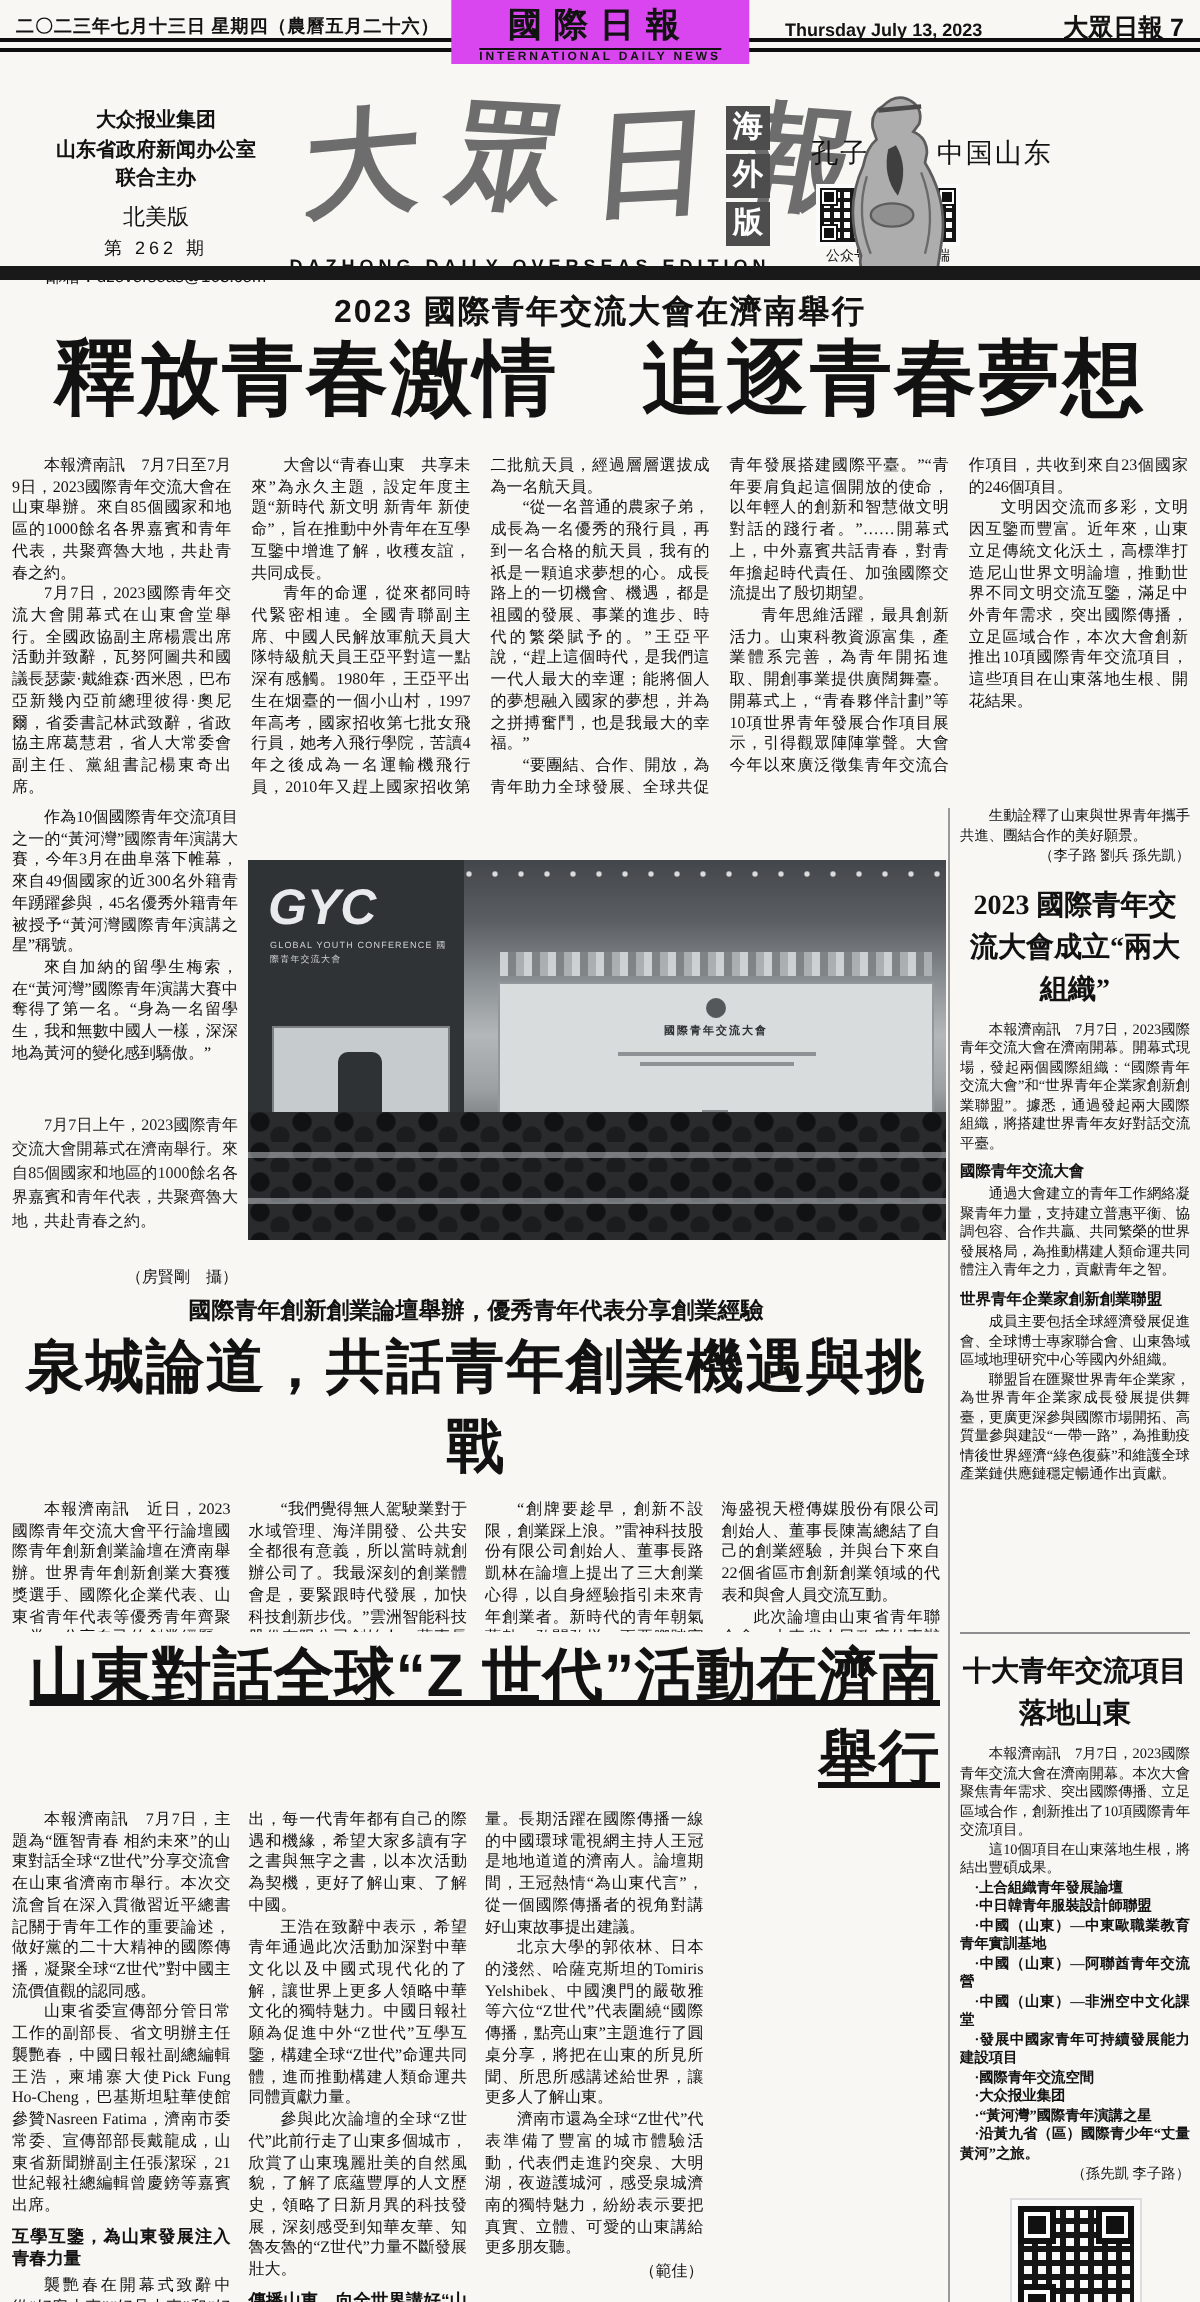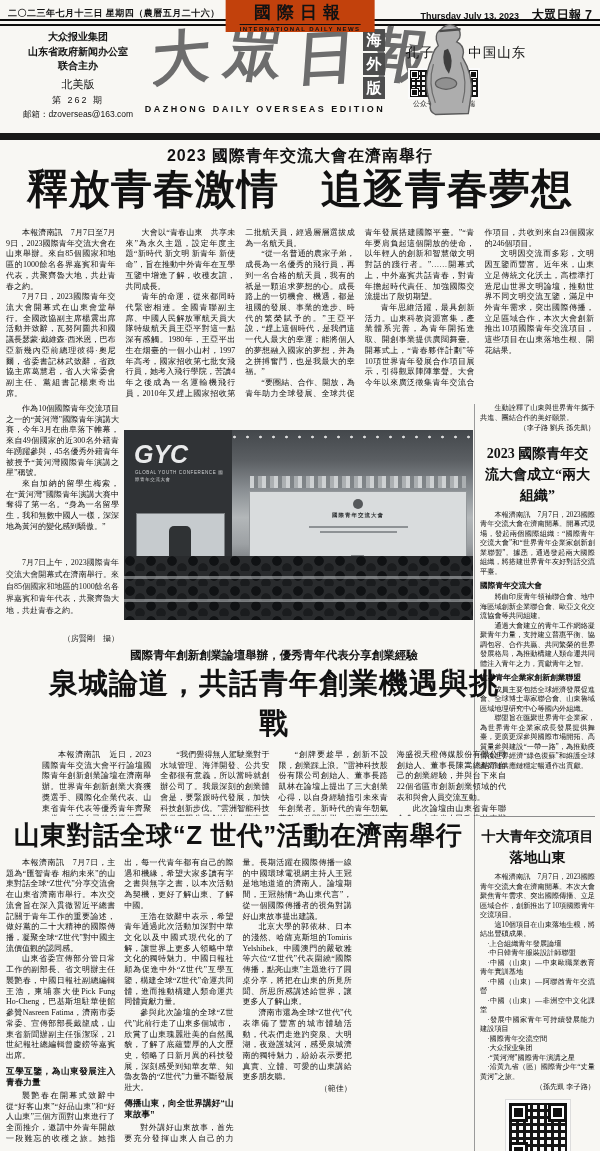--- a/index.html
+++ b/index.html
@@ -7,27 +7,27 @@
   #paper{position:relative;width:600px;height:1151px;background:#f8f7f3;color:#121212;margin:0 auto;overflow:hidden;
          font-family:"Liberation Serif","DejaVu Serif",serif;}
   .sans{font-family:"Liberation Sans","DejaVu Sans",sans-serif;}
 
   
   #topbar{position:absolute;left:0;top:0;width:600px;height:28px;}
   .toprule{position:absolute;left:0;right:0;top:19px;height:3px;border-top:2px solid #0e0e0e;border-bottom:2px solid #0e0e0e;}
   .tb-date{position:absolute;left:8px;top:7px;font-size:9px;font-weight:bold;letter-spacing:.5px;}
   .tb-right{position:absolute;right:8px;top:5px;font-weight:bold;white-space:nowrap;}
   .tb-date-en{font-size:9px;margin-right:8px;}
-  .tb-page{font-size:12.5px;}
-  .tb-brand{position:absolute;left:50%;top:0;transform:translateX(-50%);background:#c2410c;padding:1px 14px 0;text-align:center;z-index:3;}
+  .tb-page{font-size:12.5px;margin-left:28px;}
+  .tb-brand{position:absolute;left:50%;top:0;transform:translateX(-50%);background:#d946ef;padding:1px 14px 0;text-align:center;z-index:3;}
   .tb-brand-cn{font-size:17px;font-weight:900;letter-spacing:6px;white-space:nowrap;}
   .tb-brand-en{font-size:6px;font-weight:bold;letter-spacing:1.4px;border-top:1px solid #111;padding-top:1px;white-space:nowrap;}
 
   
-  #masthead{position:absolute;left:0;top:16px;width:480px;height:105px;}
+  #masthead{position:absolute;left:0;top:40px;width:480px;height:105px;}
   .mh-left{position:absolute;left:4px;top:14px;width:148px;text-align:center;}
   .mh-pub{font-size:10px;font-weight:bold;line-height:1.45;}
   .mh-ed{font-size:11px;font-weight:normal;margin-top:3px;}
   .mh-issue{font-size:9px;margin-top:2px;letter-spacing:2px;}
   .mh-mail{font-size:8.5px;margin-top:2px;text-align:center;}
   .mh-title{position:absolute;left:152px;top:0px;width:208px;text-align:center;font-weight:900;font-size:58px;
             color:#6d6d6d;transform:skewX(-7deg);line-height:1.45;white-space:nowrap;}
   .mh-title span{display:inline-block;}
   .mh-title span:nth-child(1){transform:rotate(-5deg);}
   .mh-title span:nth-child(2){transform:rotate(3deg) translateY(-3px);}
@@ -54,21 +54,21 @@
 
   
   #s1-kicker{position:absolute;left:0;top:146px;width:600px;text-align:center;font-size:16px;font-weight:600;letter-spacing:1px;}
   #s1-headline{position:absolute;left:0;top:163px;width:600px;text-align:center;font-size:41px;font-weight:900;letter-spacing:1px;line-height:1.3;}
 
   
   .art{font-size:8px;line-height:1.34;text-align:justify;overflow:hidden;}
   .blk-p{margin:0;text-indent:2em;}
   .blk-by{margin:1px 0 3px;text-align:right;text-indent:0;}
   .blk-h{margin:4px 0 2px;text-indent:0;font-family:"Liberation Sans","DejaVu Sans",sans-serif;font-weight:bold;font-size:1.08em;}
-  .blk-li{margin:0;text-indent:1em;}
+  .blk-li{margin:0;text-indent:1em;font-weight:bold;}
 
   #cols-a{position:absolute;left:6px;top:228px;width:588px;height:172px;column-count:5;column-gap:10px;column-fill:auto;}
   #left-cont{position:absolute;left:6px;top:404px;width:113px;height:148px;}
   #s1-caption{position:absolute;left:6px;top:557px;width:113px;font-size:8px;line-height:1.5;text-align:justify;color:#1c1c1c;}
   #s1-caption .cap-text{text-indent:2em;}
   #s1-caption .cap-credit{text-align:right;margin-top:16px;}
 
   
   #photo{position:absolute;left:124px;top:430px;width:349px;height:190px;overflow:hidden;
          background:linear-gradient(180deg,#43474b 0%,#5b5f63 16%,#8b9094 32%,#b3b7b9 46%,#9da1a4 60%,#6a6e71 74%,#333537 100%);}
@@ -105,28 +105,28 @@
   .sb-qr-wrap{text-align:center;margin-top:7px;}
   .sb-qr{position:relative;display:inline-block;width:58px;height:58px;background:
         repeating-linear-gradient(0deg,#161616 0 3px,transparent 3px 7px),
         repeating-linear-gradient(90deg,#161616 0 3px,#fbfbfb 3px 7px);
         box-shadow:0 0 0 3px #fbfbfb,0 0 0 4px #ddd;}
   .sb-qr i{position:absolute;width:13px;height:13px;border:3px solid #111;background:#fff;}
   .sb-qr i::after{content:"";position:absolute;inset:2px;background:#111;}
   .sb-qr .tl{left:0;top:0;}.sb-qr .tr{right:0;top:0;}.sb-qr .bl{left:0;bottom:0;}
 
   
-  #story2{position:absolute;left:6px;top:648px;width:464px;height:168px;overflow:hidden;margin-left:36px;}
+  #story2{position:absolute;left:6px;top:648px;width:464px;height:168px;overflow:hidden;}
   .s2-kicker{text-align:center;font-size:11.5px;font-weight:600;}
   .s2-headline{text-align:center;font-size:29px;font-weight:900;margin:1px 0 6px;letter-spacing:1px;font-family:"Liberation Serif","DejaVu Serif",serif;}
   .s2-body{column-count:4;column-gap:9px;column-fill:auto;height:113px;}
 
   
   #story3{position:absolute;left:6px;top:818px;width:464px;height:333px;overflow:hidden;}
-  .s3-headline{text-align:center;font-size:26px;font-weight:900;letter-spacing:0.5px;}
+  .s3-headline{text-align:right;font-size:30px;font-weight:900;letter-spacing:0.5px;text-decoration:underline;}
   .s3-body{column-count:4;column-gap:9px;column-fill:auto;height:290px;margin-top:5px;}
 </style>
 </head>
 <body>
 
 <div id="paper">
 
   <div id="topbar">
     <div class="toprule"></div>
     <div class="tb-date">二〇二三年七月十三日 星期四（農曆五月二十六）</div>
@@ -251,21 +251,20 @@
     <div class="art">
 
     <p class="blk blk-p">生動詮釋了山東與世界青年攜手共進、團結合作的美好願景。</p>
         <p class="blk blk-by">（李子路 劉兵 孫先凱）</p>
       </div>
     <div class="sb-title">2023 國際青年交流大會成立“兩大組織”</div>
     <div class="art">
 
     <p class="blk blk-p">本報濟南訊　7月7日，2023國際青年交流大會在濟南開幕。開幕式現場，發起兩個國際組織：“國際青年交流大會”和“世界青年企業家創新創業聯盟”。據悉，通過發起兩大國際組織，將搭建世界青年友好對話交流平臺。</p>
         <p class="blk blk-h">國際青年交流大會</p>
-        <p class="blk blk-p">將由印度青年領袖聯合會、地中海區域創新企業聯合會、歐亞文化交流協會等共同組建。</p>
         <p class="blk blk-p">通過大會建立的青年工作網絡凝聚青年力量，支持建立普惠平衡、協調包容、合作共贏、共同繁榮的世界發展格局，為推動構建人類命運共同體注入青年之力，貢獻青年之智。</p>
         <p class="blk blk-h">世界青年企業家創新創業聯盟</p>
         <p class="blk blk-p">成員主要包括全球經濟發展促進會、全球博士專家聯合會、山東魯域區域地理研究中心等國內外組織。</p>
         <p class="blk blk-p">聯盟旨在匯聚世界青年企業家，為世界青年企業家成長發展提供舞臺，更廣更深參與國際市場開拓、高質量參與建設“一帶一路”，為推動疫情後世界經濟“綠色復蘇”和維護全球產業鏈供應鏈穩定暢通作出貢獻。</p>
       </div>
   </div>
 
   <div id="sb-rule"></div>
 
   <div id="sidebar-bot">

